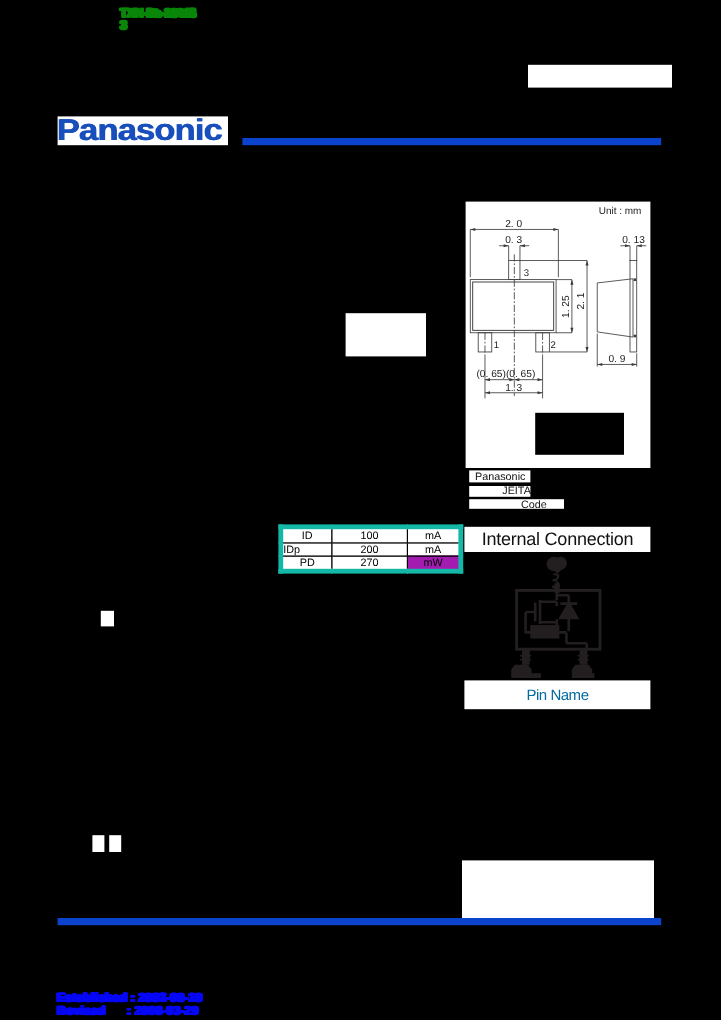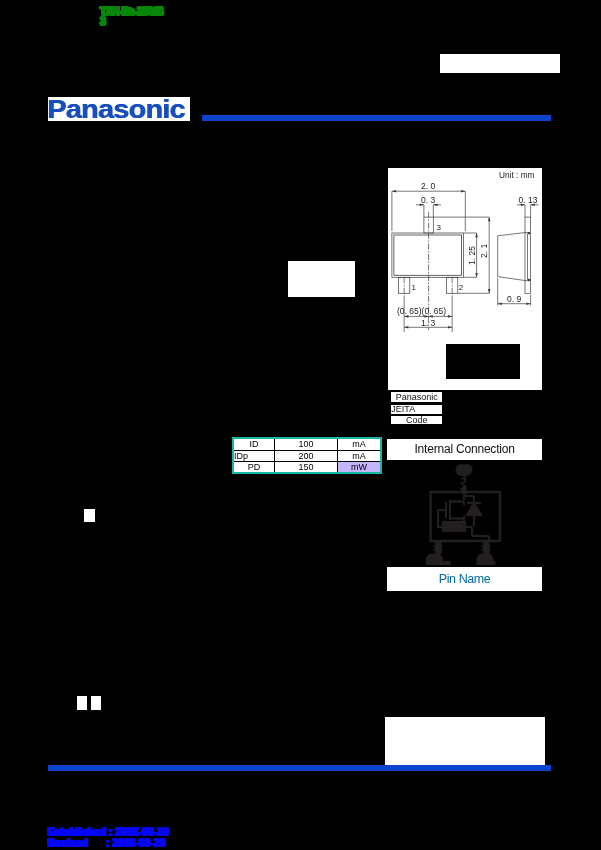--- a/index.html
+++ b/index.html
@@ -103,47 +103,47 @@
     <line x1="109.7" y1="110" x2="109.7" y2="137.5"></line>
     <line x1="142.6" y1="126.5" x2="142.6" y2="137.5"></line>
   </g>
 
   <rect x="58" y="176" width="74" height="35" fill="#000"></rect>
 </svg>
 </div>
 
 <div class="abs" style="left:391.3px;top:392.2px;width:51.1px;height:9.8px;background:#fff;color:#111;font-size:9px;line-height:10px;text-align:center;">Panasonic</div>
 
-<div class="abs" style="left:391.3px;top:404.5px;width:51.1px;height:9px;background:#fff;color:#111;font-size:9px;line-height:9.4px;text-align:left;">JEITA</div>
-
-<div class="abs" style="left:391.3px;top:416px;width:51.1px;height:8.4px;background:#fff;color:#111;font-size:9px;line-height:9px;text-align:center;">Code</div>
+<div class="abs" style="left:391.3px;top:404.5px;width:51.1px;height:9px;background:#fff;color:#111;font-size:9px;line-height:9.4px;text-align:right;">JEITA</div>
+
+<div class="abs" style="left:391.3px;top:416px;width:51.1px;height:8.4px;background:#fff;color:#111;font-size:9px;line-height:9px;text-align:center;padding-left:28px;">Code</div>
 
 <div class="abs" style="left:232px;top:437.4px;">
-<table style="border-collapse:collapse;border:2px solid #14b8a6;font-family:'Liberation Sans',sans-serif;">
+<table style="border-collapse:collapse;border:4px solid #14b8a6;font-family:'Liberation Sans',sans-serif;">
 <tbody>
         <tr>
 <td style="background:#fff;border:1.5px solid #000;width:40px;height:10.2px;font-size:9px;text-align:center;padding:0;">ID</td>
 <td style="background:#fff;border:1.5px solid #000;width:62px;font-size:9px;text-align:center;padding:0;">100</td>
 <td style="background:#fff;border:1.5px solid #000;width:42px;font-size:9px;text-align:center;padding:0;">mA</td>
 </tr>
 <tr>
 <td style="background:#fff;border:1.5px solid #000;height:10.2px;font-size:9px;padding:0;">IDp</td>
 <td style="background:#fff;border:1.5px solid #000;font-size:9px;text-align:center;padding:0;">200</td>
 <td style="background:#fff;border:1.5px solid #000;font-size:9px;text-align:center;padding:0;">mA</td>
 </tr>
 <tr>
 <td style="background:#fff;border:1.5px solid #000;height:10.2px;font-size:9px;text-align:center;padding:0;margin-top:20px;">PD</td>
-<td style="background:#fff;border:1.5px solid #000;font-size:9px;text-align:center;padding:0;">150</td>
-<td style="background:#c4b5fd;border:1.5px solid #000;font-size:9px;text-align:center;padding:0;">mW</td>
+<td style="background:#fff;border:1.5px solid #000;font-size:9px;text-align:center;padding:0;">270</td>
+<td style="background:#a21caf;border:1.5px solid #000;font-size:9px;text-align:center;padding:0;">mW</td>
 </tr>
 </tbody>
     </table>
 </div>
 
-<div class="abs" style="left:387.4px;top:438.8px;width:154.4px;height:21.4px;background:#fff;color:#111;font-size:12px;letter-spacing:-0.2px;line-height:21.8px;text-align:center;">Internal Connection</div>
+<div class="abs" style="left:387.4px;top:438.8px;width:154.4px;height:21.4px;background:#fff;color:#111;font-size:15px;letter-spacing:-0.2px;line-height:21.8px;text-align:center;">Internal Connection</div>
 
 <div class="abs" style="left:425px;top:462px;width:80px;height:105px;">
 <svg width="80" height="105" viewBox="0 0 80 105">
   <g fill="#231f20" stroke="none">
 
     <circle cx="36.5" cy="8" r="6"></circle>
         <circle cx="42" cy="7.5" r="5.5"></circle>
     <path d="M32,9.5 h15 l-7.5,6.5 z"></path>
     <path d="M36,16 q6,-1 5,3 q-1,2.5 -3,3 q4,1 3,4 q-1.5,3 -6,2 l0,-2 q3.5,1 4,-1.5 q0,-2.5 -3.5,-2 l0,-2 q3.5,0.5 3.5,-2 q0,-2 -3,-1 z"></path>
     <rect x="37" y="24" width="4.5" height="8"></rect>

